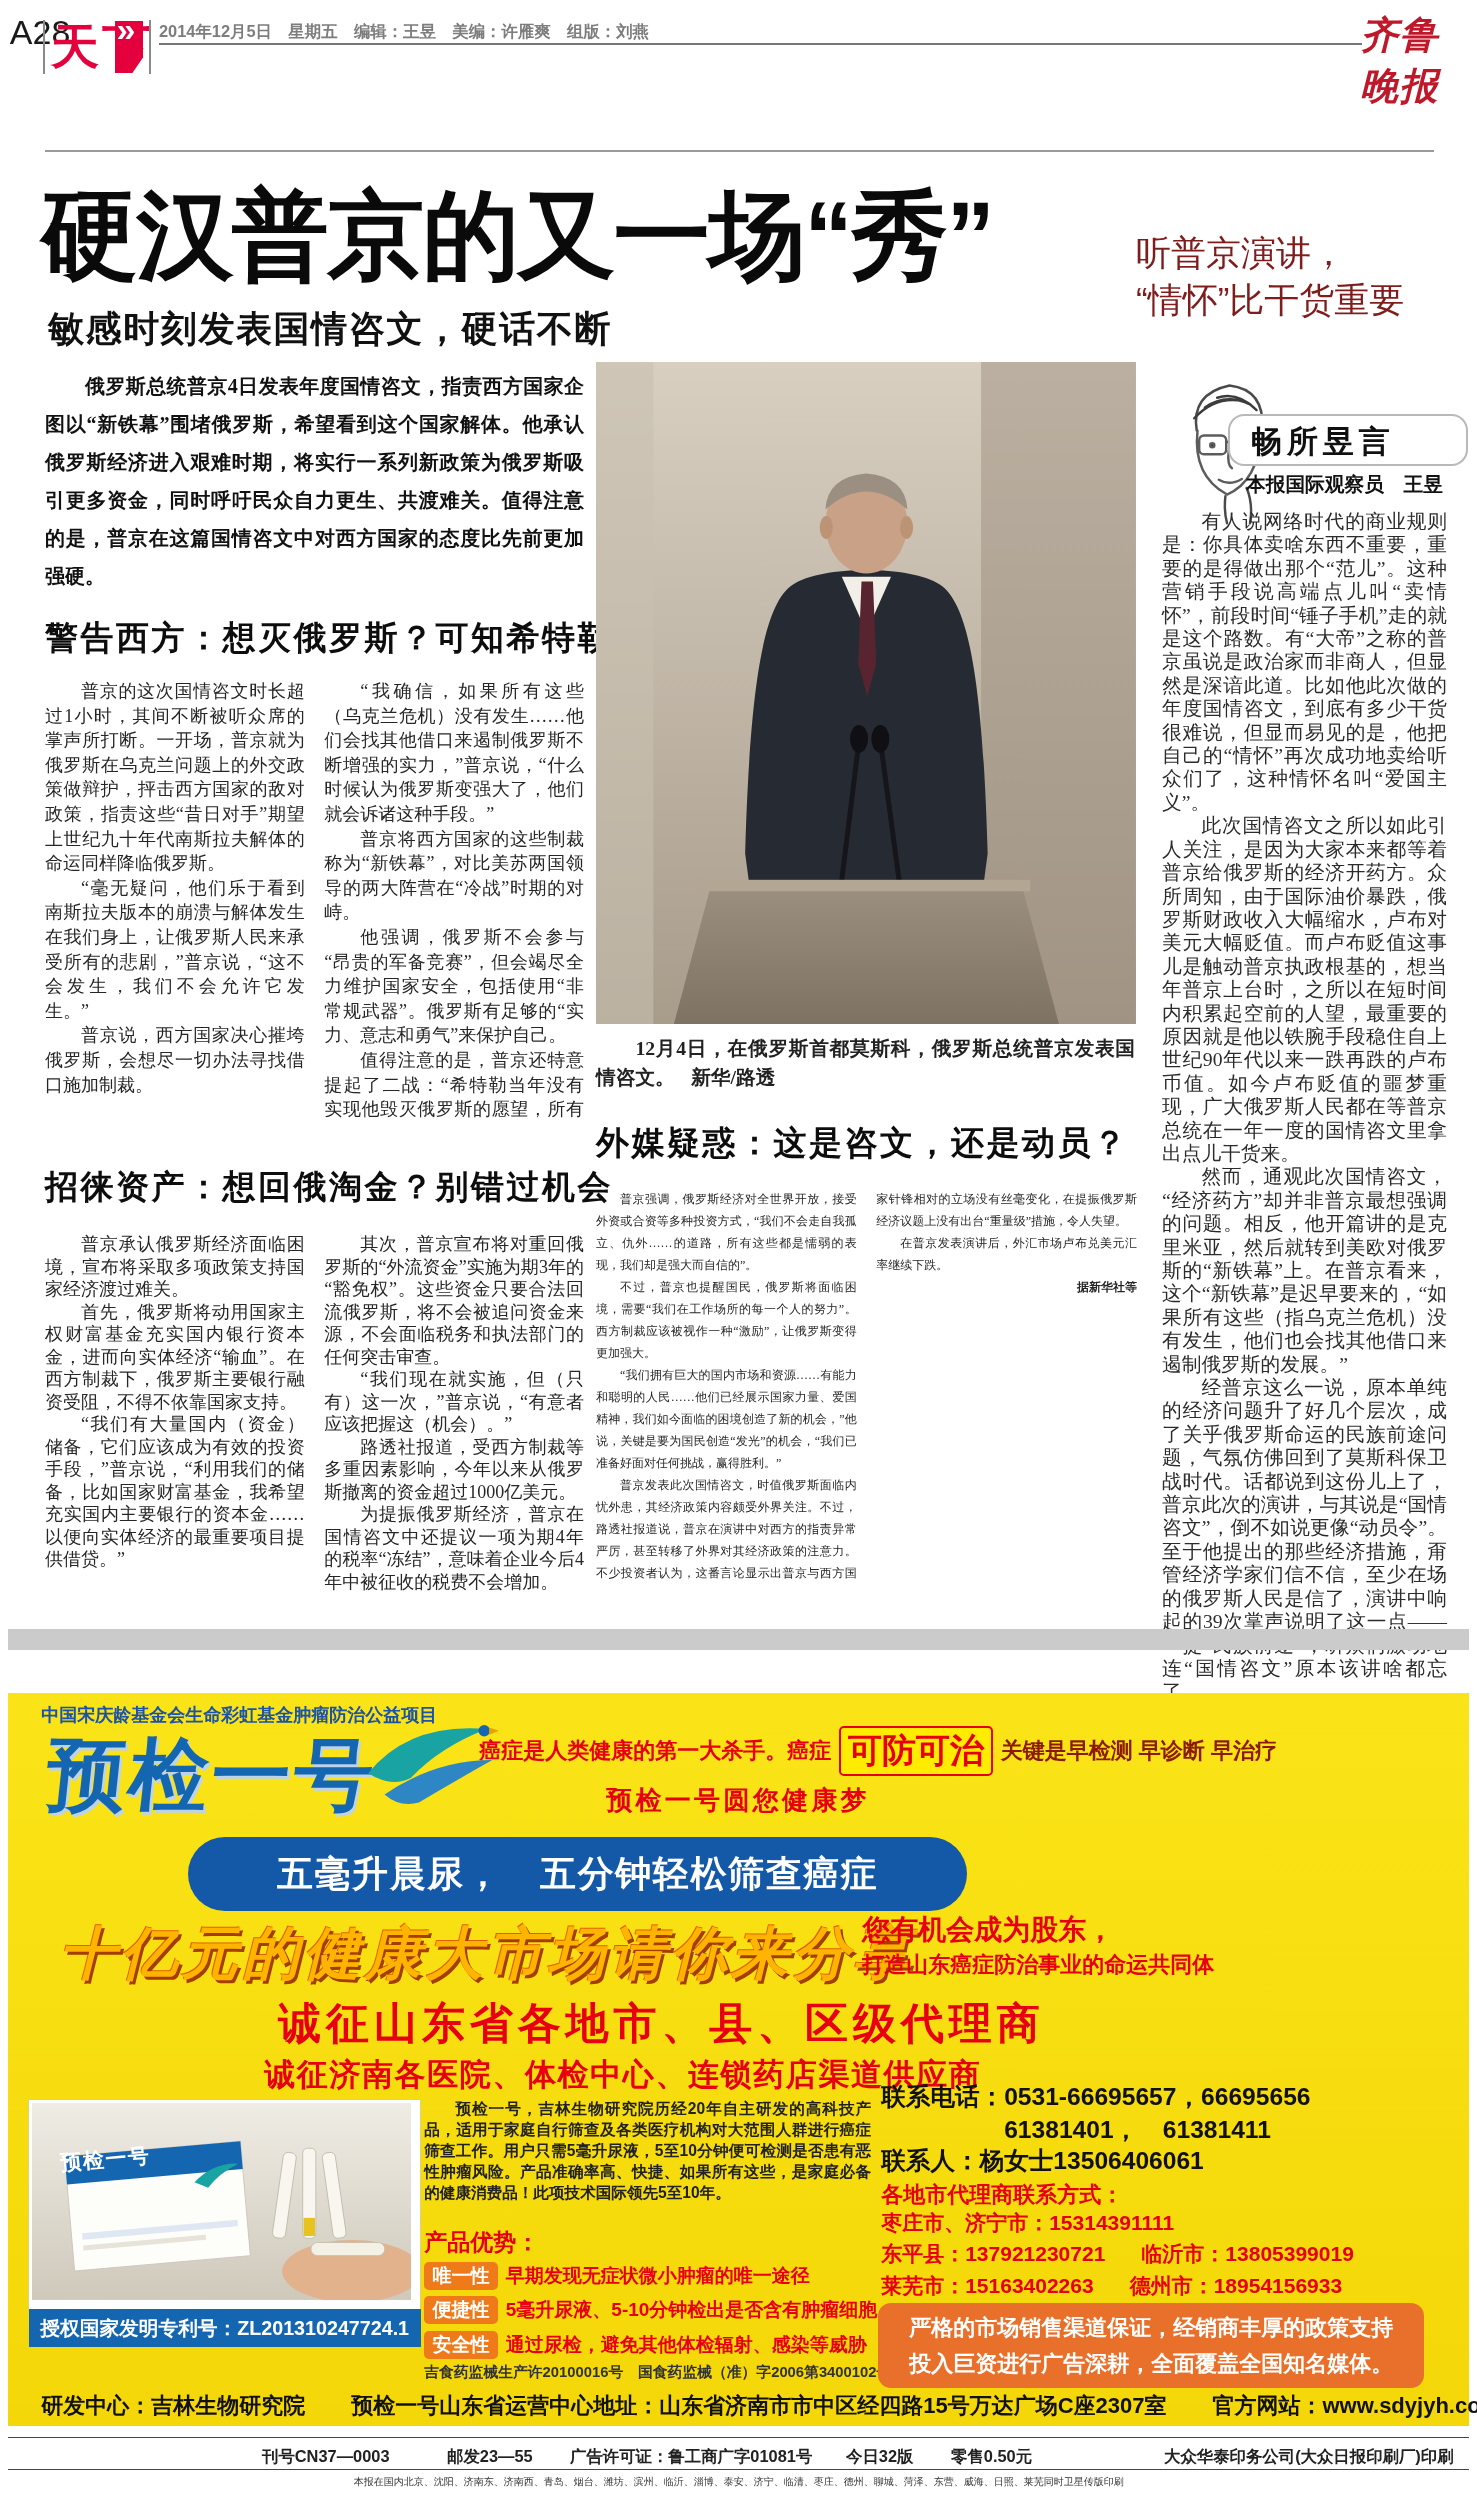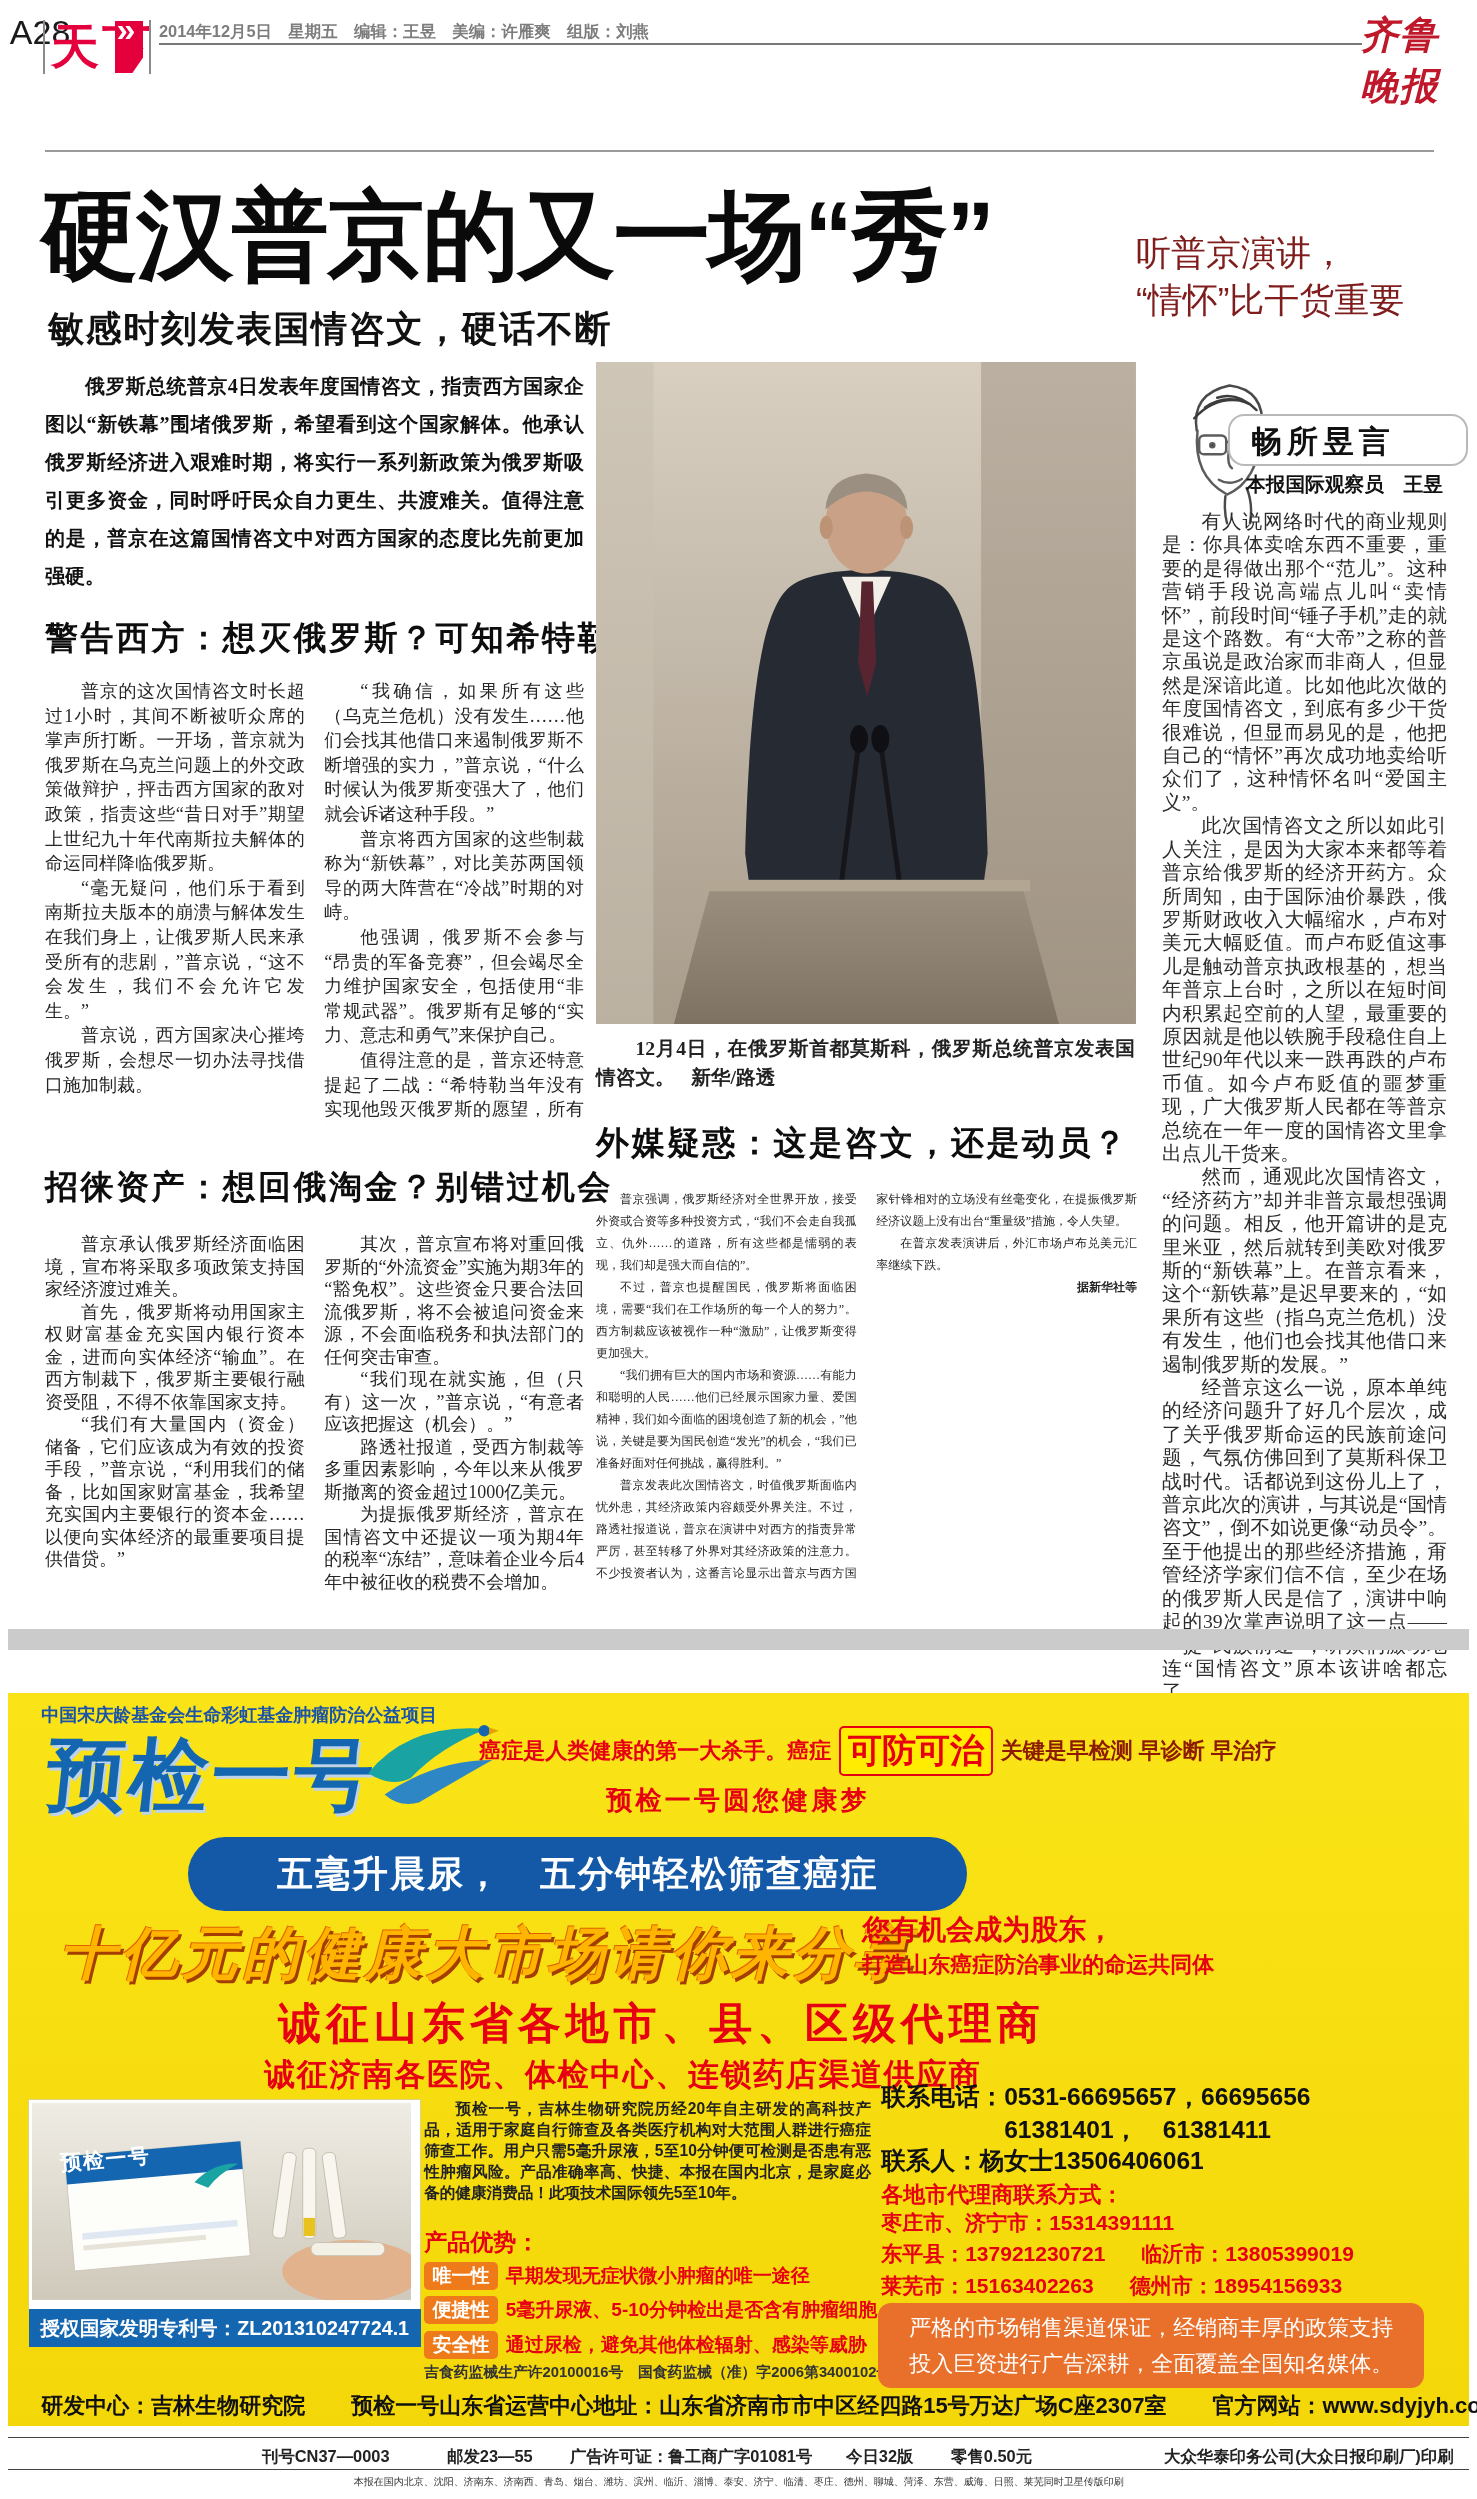--- a/index.html
+++ b/index.html
@@ -190,21 +190,21 @@
         <rect x="360" y="60" width="16" height="105" rx="6" fill="#f8f6ee" stroke="#bdb8a8" transform="rotate(-8 368 110)"></rect>
         <rect x="331" y="140" width="14" height="22" fill="#e8c31f"></rect>
         <ellipse cx="390" cy="205" rx="85" ry="38" fill="#e2b28c"></ellipse>
         <rect x="340" y="170" width="90" height="16" rx="8" fill="#f3f0e6" stroke="#c2bcab"></rect>
       </g>
     </svg>
     <div class="abs sans" style="left:28px;top:39px;width:164px;font-size:21px;font-weight:900;color:#fff;transform:rotate(-5deg);letter-spacing:1.6px">预检一号</div>
   </div>
   <div class="abs sans" style="left:20.5px;top:616px;width:392px;height:38px;background:#1566b0;color:#fff;font-size:19.7px;font-weight:bold;text-align:center;line-height:38px">授权国家发明专利号：ZL201310247724.1</div>
 
-  <p class="abs sans" style="left:416px;top:405px;width:447px;margin:0;font-size:15.6px;line-height:21px;text-align:justify;color:#222;font-weight:bold;text-indent:2em">预检一号，吉林生物研究院历经20年自主研发的高科技产品，适用于家庭自行筛查及各类医疗机构对大范围人群进行癌症筛查工作。用户只需5毫升尿液，5至10分钟便可检测是否患有恶性肿瘤风险。产品准确率高、快捷、本报在国内北京，是家庭必备的健康消费品！此项技术国际领先5至10年。</p>
+  <p class="abs sans" style="left:416px;top:405px;width:447px;margin:0;font-size:15.6px;line-height:21px;text-align:justify;color:#222;font-weight:bold;text-indent:2em">预检一号，吉林生物研究院历经20年自主研发的高科技产品，适用于家庭自行筛查及各类医疗机构对大范围人群进行癌症筛查工作。用户只需5毫升尿液，5至10分钟便可检测是否患有恶性肿瘤风险。产品准确率高、快捷、如果所有这些，是家庭必备的健康消费品！此项技术国际领先5至10年。</p>
   <div class="abs sans" style="left:416px;top:534px;font-size:23px;font-weight:900;color:#e60012">产品优势：</div>
   <div class="abs advrow" style="left:416px;top:569px">
     <span class="adlabel">唯一性</span><span>早期发现无症状微小肿瘤的唯一途径</span>
   </div>
   <div class="abs advrow" style="left:416px;top:603px">
     <span class="adlabel">便捷性</span><span>5毫升尿液、5-10分钟检出是否含有肿瘤细胞</span>
   </div>
   <div class="abs advrow" style="left:416px;top:638px">
     <span class="adlabel">安全性</span><span>通过尿检，避免其他体检辐射、感染等威胁</span>
   </div>
@@ -216,21 +216,21 @@
   <div class="abs sans" style="left:996px;top:420px;font-size:24.6px;font-weight:900;color:#111">61381401，　61381411</div>
   <div class="abs sans" style="left:873px;top:451px;font-size:24.6px;font-weight:900;color:#111">联系人：杨女士13506406061</div>
   <div class="abs sans" style="left:873px;top:487px;font-size:22px;font-weight:900;color:#e60012">各地市代理商联系方式：</div>
   <div class="abs sans" style="left:873px;top:516px;font-size:21px;font-weight:900;color:#e60012">枣庄市、济宁市：15314391111</div>
   <div class="abs sans" style="left:873px;top:547px;font-size:21px;font-weight:900;color:#e60012;white-space:nowrap">
     <span>东平县：137921230721</span><span style="display:inline-block;width:36px"></span><span>临沂市：13805399019</span>
   </div>
   <div class="abs sans" style="left:873px;top:579px;font-size:21px;font-weight:900;color:#e60012;white-space:nowrap">
     <span>莱芜市：15163402263</span><span style="display:inline-block;width:36px"></span><span>德州市：18954156933</span>
   </div>
-  <div class="abs sans" style="left:870px;top:610px;width:546px;height:85px;background:#e8702b;border-radius:13px;color:#fff;font-weight:normal;font-size:22px;text-align:center;padding-top:6.6px;box-sizing:border-box;line-height:36px">
+  <div class="abs sans" style="left:870px;top:610px;width:546px;height:85px;background:#e8702b;border-radius:13px;color:#fff;font-weight:bold;font-size:22px;text-align:center;padding-top:6.6px;box-sizing:border-box;line-height:36px">
     <div>严格的市场销售渠道保证，经销商丰厚的政策支持</div>
     <div>投入巨资进行广告深耕，全面覆盖全国知名媒体。</div>
   </div>
 
   <div class="abs sans" style="left:33px;top:698px;width:1410px;font-size:22px;font-weight:900;color:#111;white-space:nowrap">
     <span>研发中心：吉林生物研究院</span><span style="display:inline-block;width:46px"></span><span>预检一号山东省运营中心地址：山东省济南市市中区经四路15号万达广场C座2307室</span><span style="display:inline-block;width:46px"></span><span>官方网站：www.sdyjyh.com</span>
   </div>
 </div>
 
 <div class="abs" style="left:8.2px;top:2437px;width:1461px;height:0.8px;background:#444"></div>

